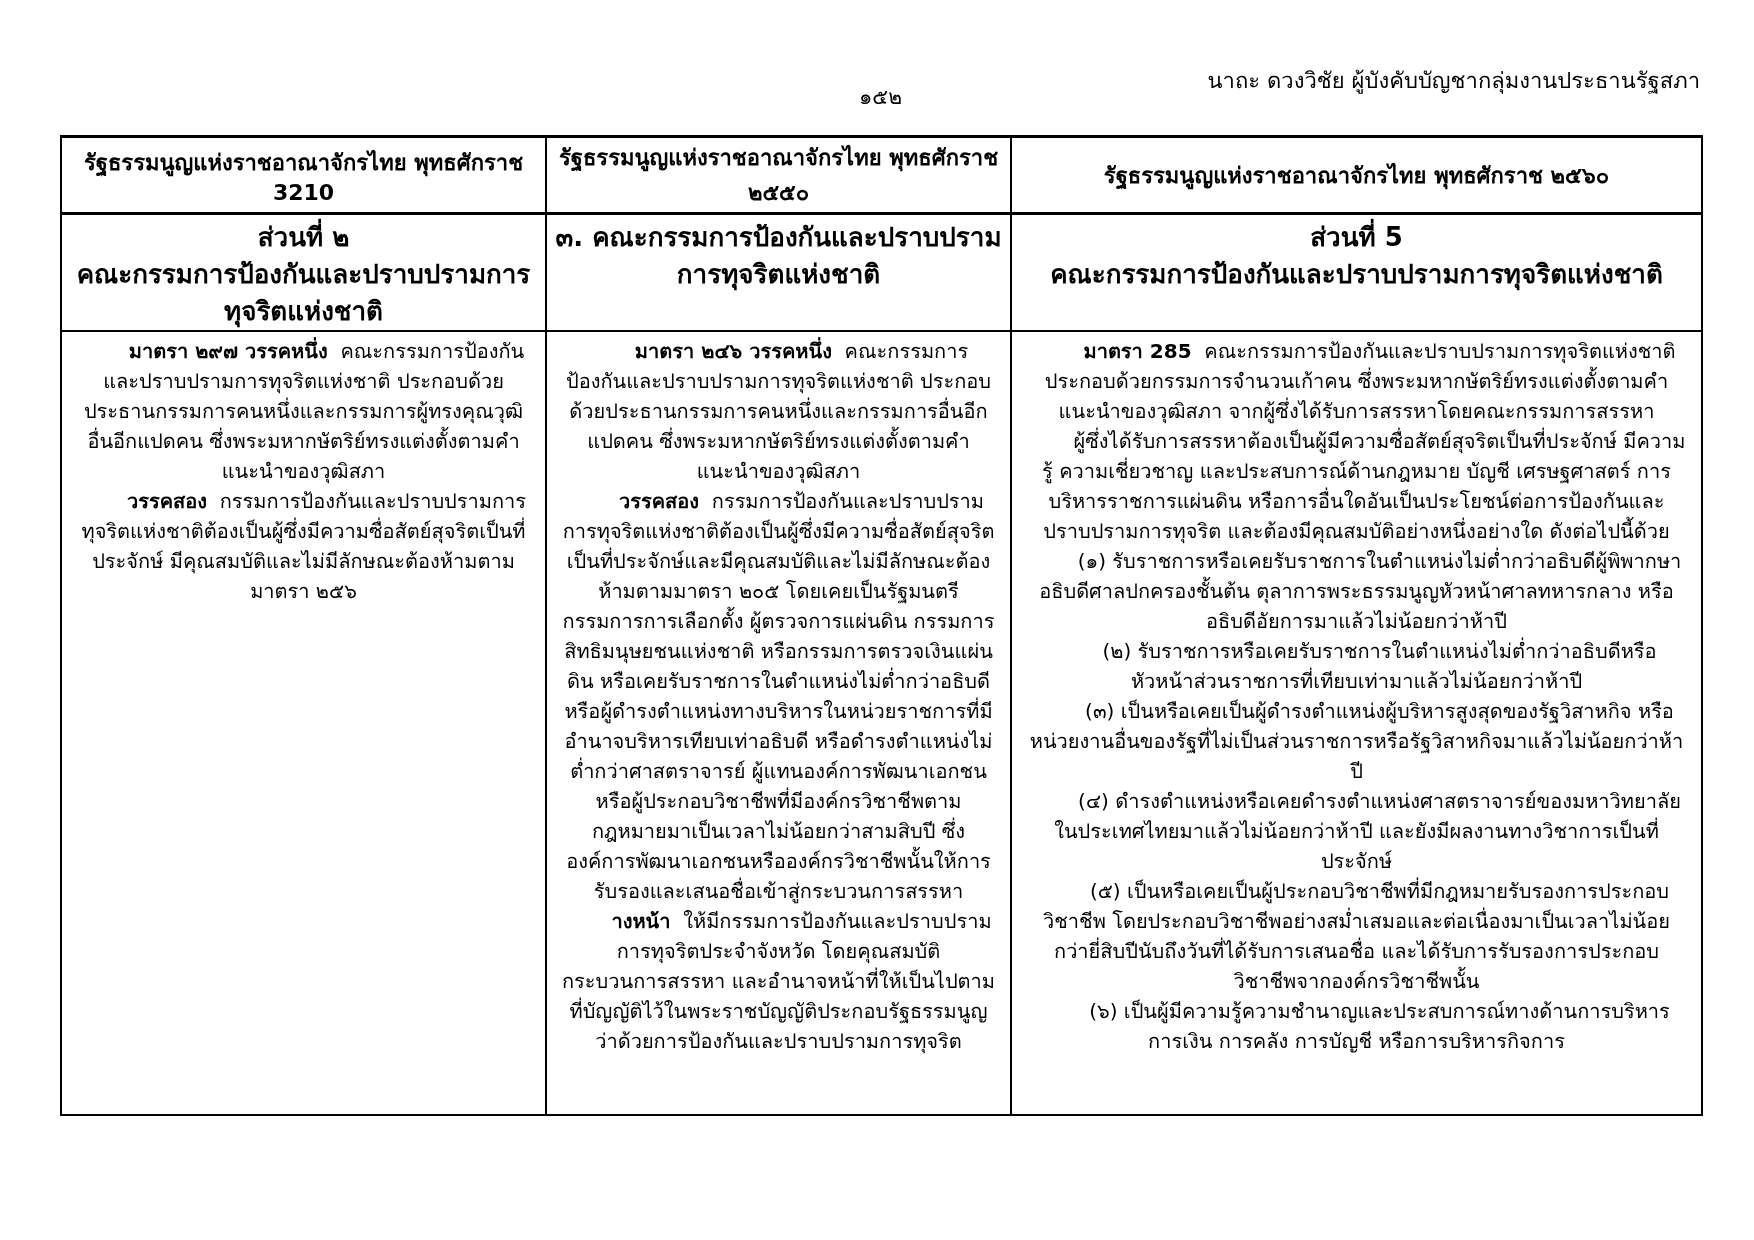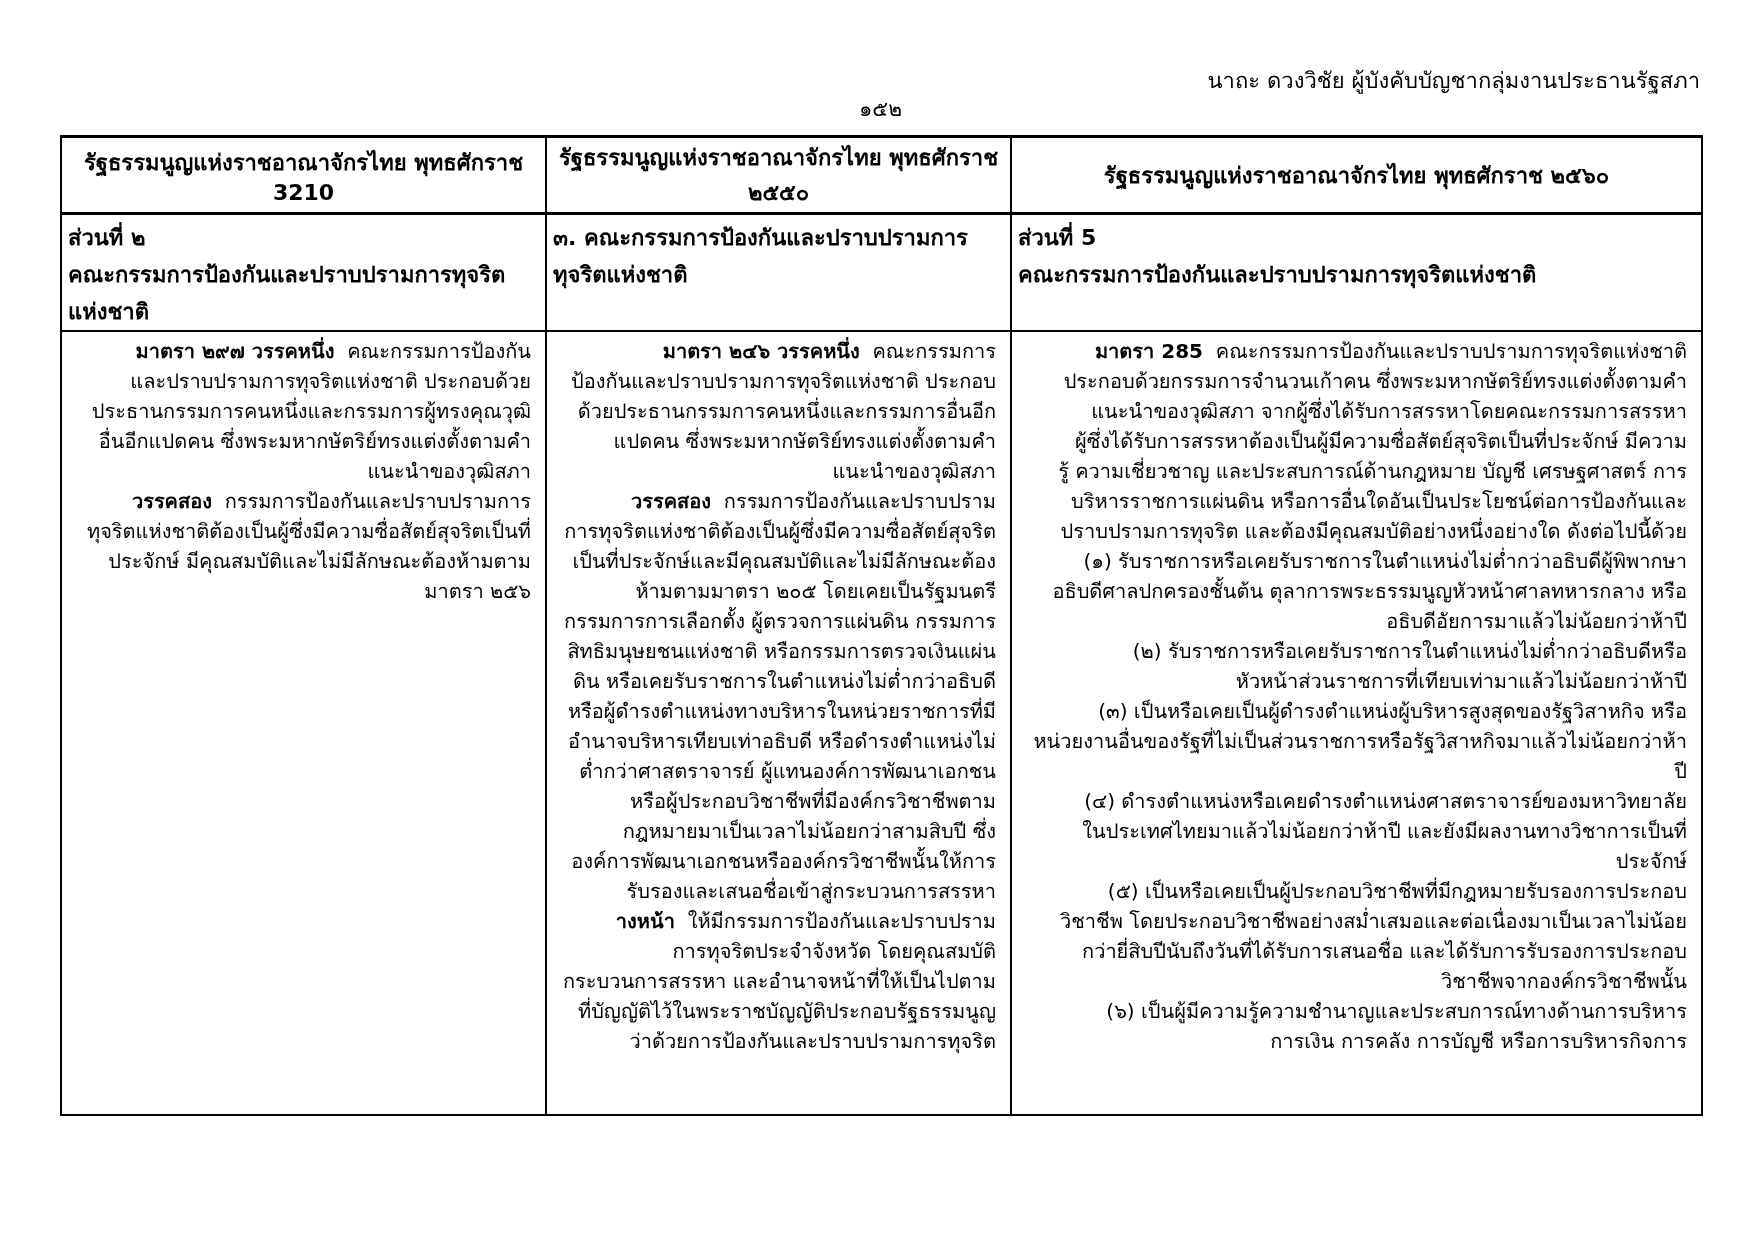--- a/index.html
+++ b/index.html
@@ -5,21 +5,21 @@
   html,body{margin:0;padding:0;}
   body{
     width:1754px;height:1240px;
     background:#ffffff;
     font-family:"DejaVu Sans","Liberation Sans",sans-serif;
     color:#000;
     position:relative;
     overflow:hidden;
   }
   .page-number{
-    position:absolute;top:92px;left:60px;width:1641px;
+    position:absolute;top:80px;left:60px;width:1641px;
     text-align:center;font-size:21px;
   }
   .author-block{
     position:absolute;top:66px;right:54px;
     text-align:right;font-size:22px;line-height:30px;
   }
   .author-block .line2{padding-right:46px;}
   table.compare{
     position:absolute;left:60px;top:135px;
     width:1641px;
@@ -35,30 +35,30 @@
   col.c2{width:465px;}
   col.c3{width:691px;}
   tr.hdr th{
     border-top:3px solid #000;border-bottom:3px solid #000;
     font-size:22px;font-weight:bold;
     text-align:center;height:34px;vertical-align:middle;
     padding:2px 4px;
   }
   tr.sect td{
     height:84px;
-    font-size:22px;font-weight:bold;text-align:left;
+    font-size:26px;font-weight:bold;text-align:center;
     padding:4px 6px 0 6px;
     margin-left:20px;
   }
   .section-line{line-height:37px;}
   tr.body td{
     height:772px;
     font-size:20px;
     padding:4px 14px 6px 14px;
-    text-align:right;
+    text-align:center;
   }
   .para{
     margin:0;
     line-height:30px;
     text-indent:46px;
   }
 </style>
 </head>
 <body>
 

